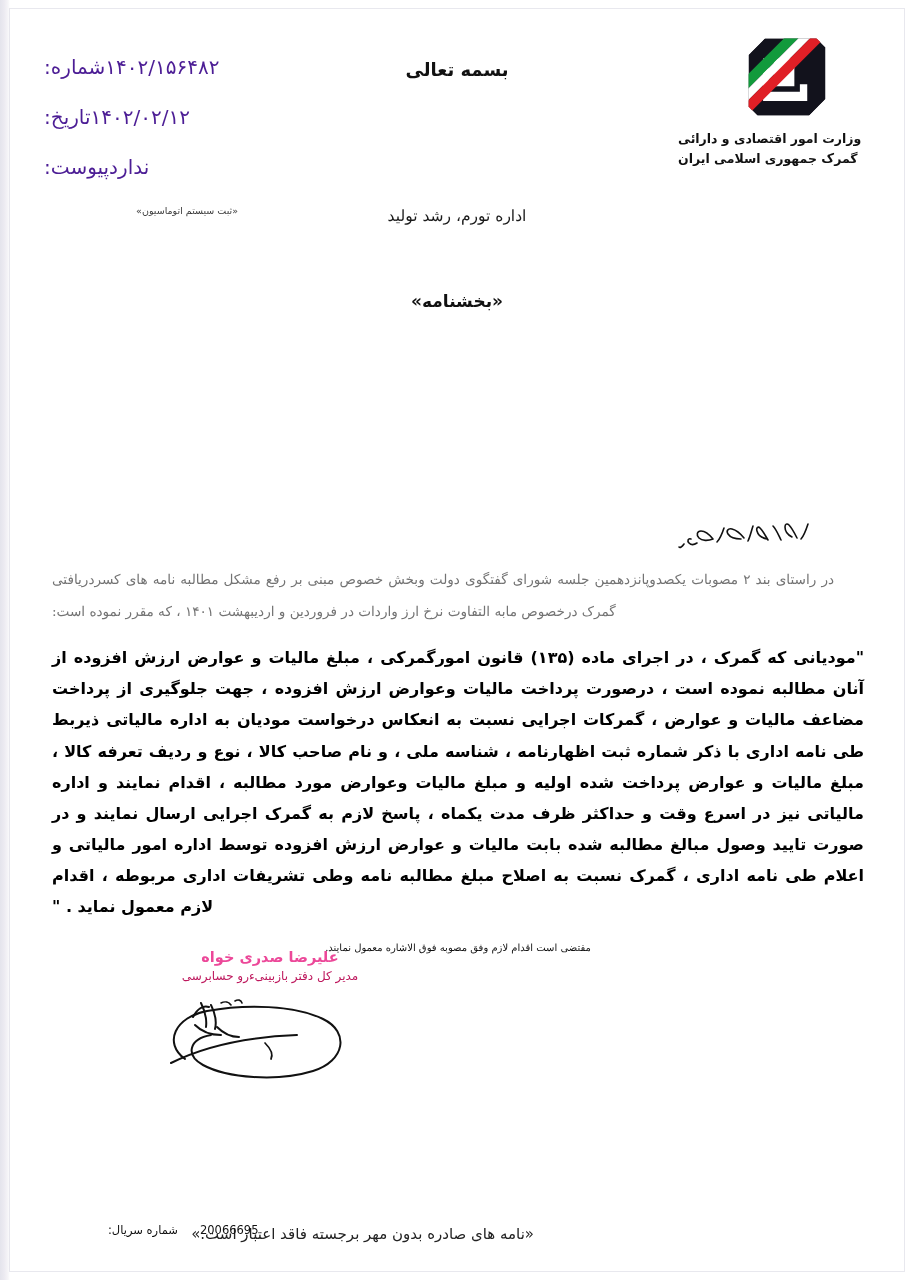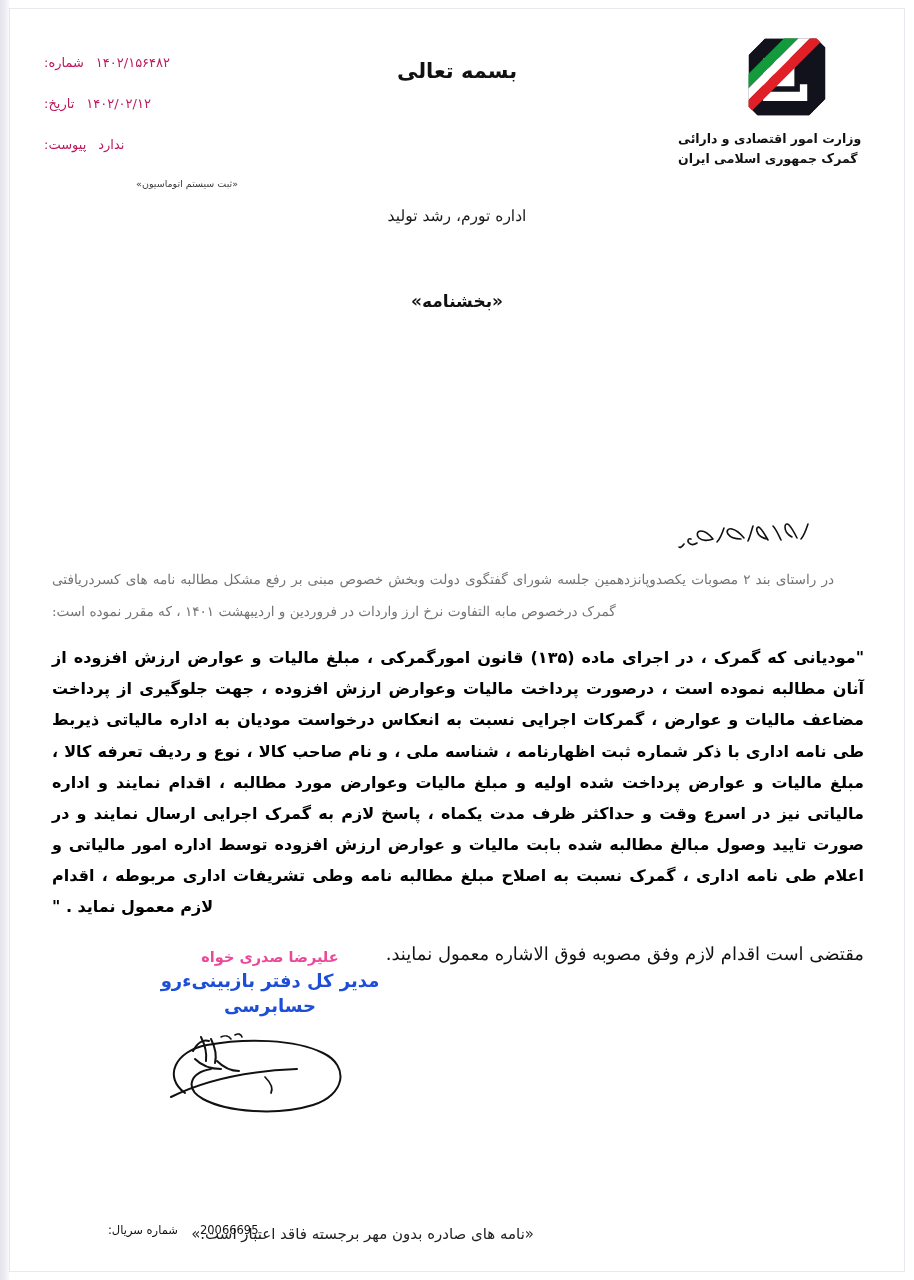--- a/index.html
+++ b/index.html
@@ -64,21 +64,21 @@
 
   
   .center-col {
     position: absolute;
     top: 0; left: 0; right: 0;
     text-align: center;
   }
   .basmala {
     position: absolute;
     top: 50px; left: 0; right: 0;
-    font-size: 21px;
+    font-size: 18px;
     font-weight: bold;
     color: #111;
   }
   .slogan {
     position: absolute;
     top: 198px; left: 0; right: 0;
     font-size: 15.5px;
     color: #1a1a1a;
     font-family: "DejaVu Serif", "Liberation Serif", serif;
   }
@@ -97,24 +97,23 @@
     top: 46px;
     left: 34px;
     width: 230px;
     text-align: left;
   }
   .meta-row {
     display: flex;
     flex-direction: row-reverse;
     justify-content: flex-start;
     align-items: baseline;
-    gap: 12px;
     margin-bottom: 26px;
-    font-size: 13px;
-    color: #be185d;
+    font-size: 20px;
+    color: #4c1d95;
     white-space: nowrap;
     direction: rtl;
   }
   .meta-label { font-weight: 500; }
   .meta-value { font-weight: 500; }
   .meta-note {
     margin-top: 10px;
     font-size: 9.5px;
     color: #3a3a3a;
     text-align: right;
@@ -175,45 +174,45 @@
     color: #000;
     line-height: 1.95;
     text-align: justify;
     text-align-last: left;
     letter-spacing: -.15px;
   }
 
   .closing-para {
     margin-top: 7px;
     font-family: "DejaVu Serif", "Liberation Serif", serif;
-    font-size: 18px;
-    color: #111;
-    text-align: right;
+    font-size: 10px;
+    color: #111;
+    text-align: center;
     line-height: 1.7;
   }
 
   
   .signature-block {
     position: absolute;
     top: 938px;
     left: 120px;
     width: 280px;
     text-align: center;
     direction: rtl;
   }
   .sig-name {
     font-size: 14.5px;
     font-weight: bold;
     color: #ec4899;
     line-height: 1.42;
   }
   .sig-title {
-    font-size: 18px;
-    font-weight: bold;
-    color: #1d4ed8;
+    font-size: 12px;
+    font-weight: normal;
+    color: #be185d;
     line-height: 1.42;
   }
   .sig-mark {
     margin-top: -4px;
     width: 250px;
     height: 105px;
     margin-left: auto;
     margin-right: auto;
     display: block;
   }

